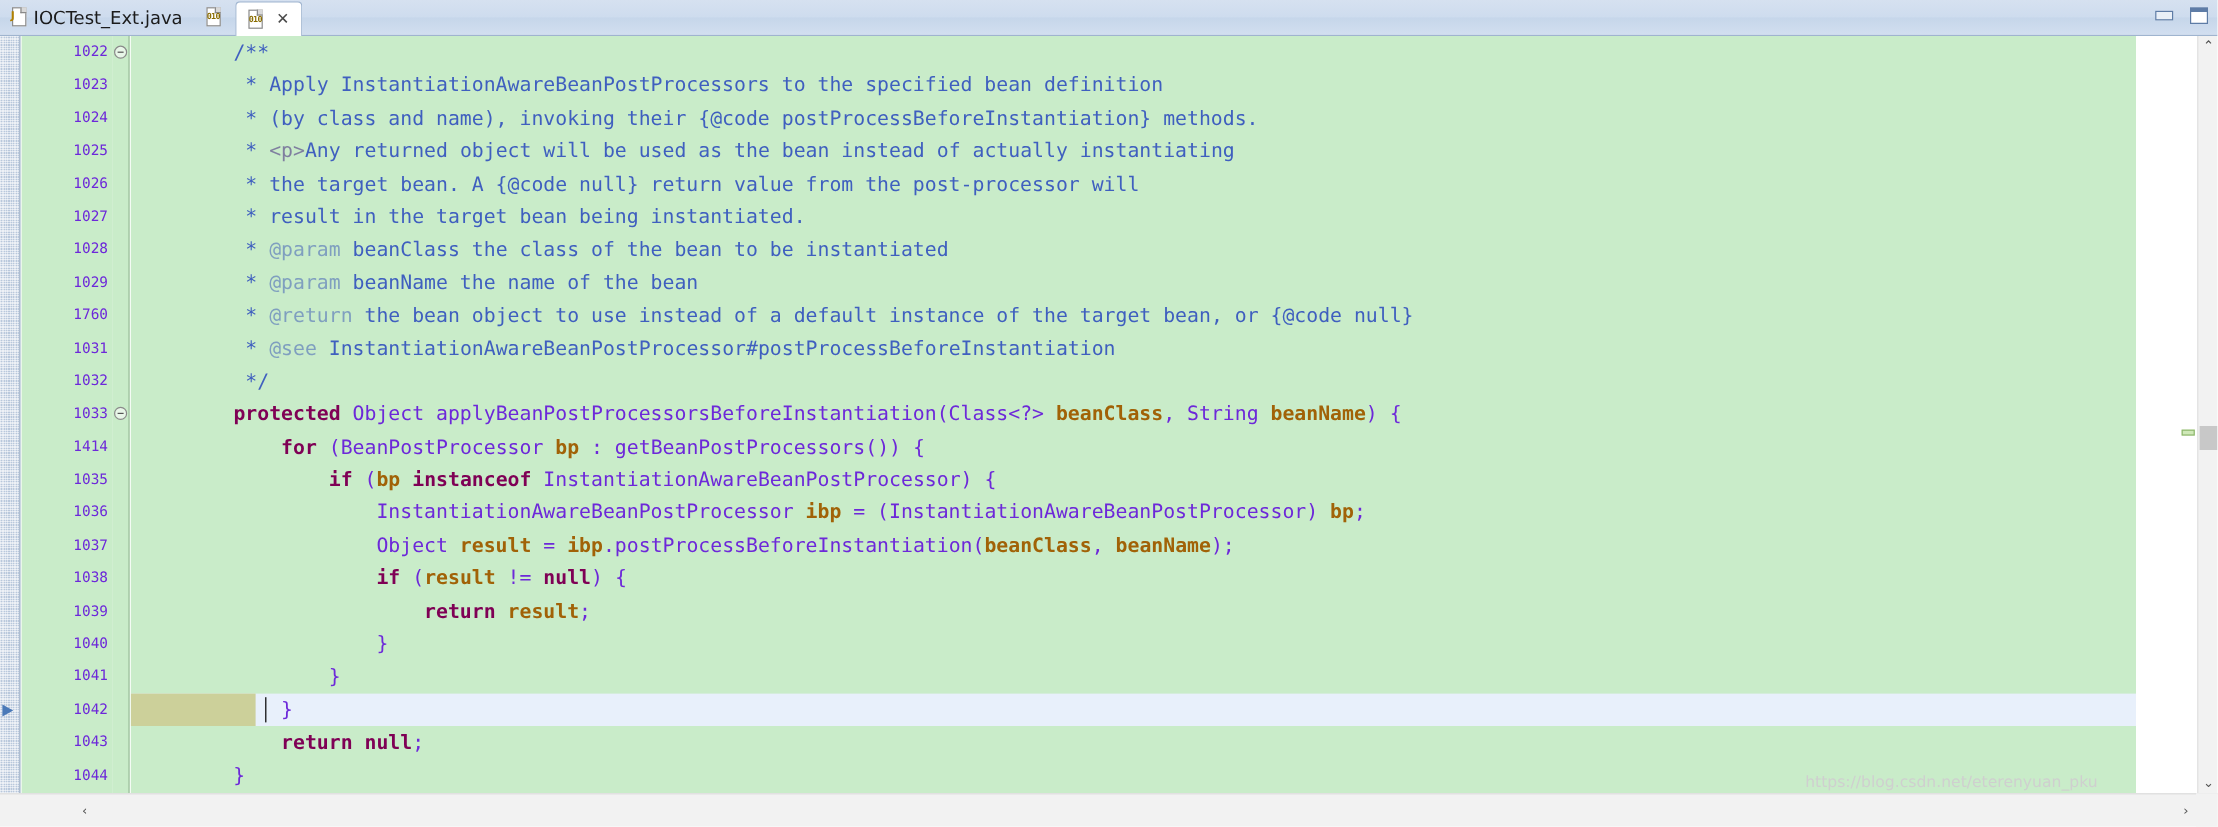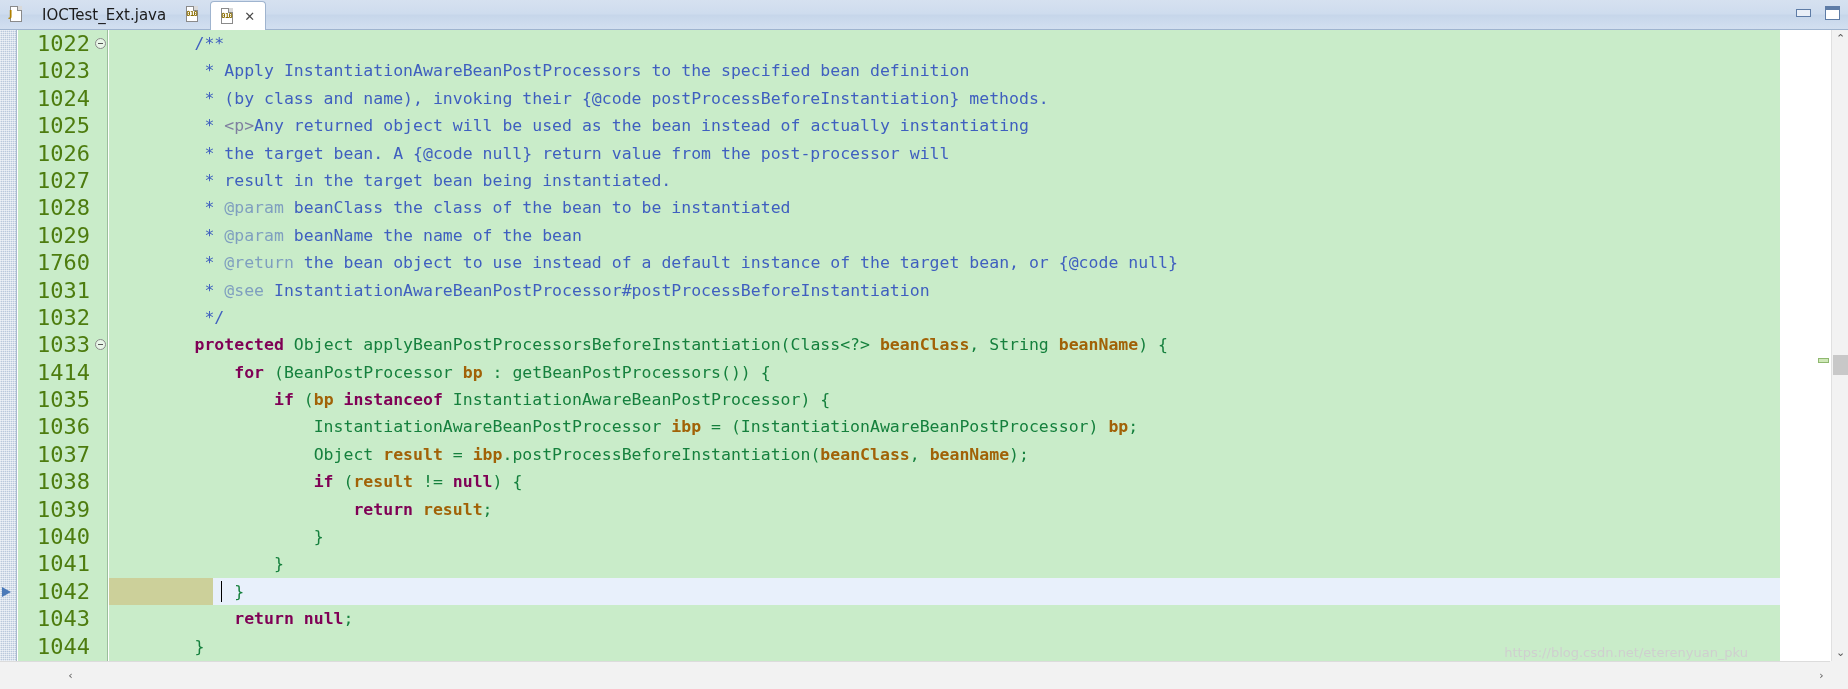--- a/index.html
+++ b/index.html
@@ -29,21 +29,21 @@
     height: 29px;
     display: flex; align-items: center;
     padding: 0 10px 0 8px;
     font-size: 15px;
     color: #1b1b1b;
     font-family: "DejaVu Sans", sans-serif;
     white-space: nowrap;
     position: relative;
     cursor: pointer;
   }
-  .tab .tabtext { margin-left: 18px; }
+  .tab .tabtext { margin-left: 4px; }
   .tab.inactive { color: #1b1b1b; }
   .tab.active {
     background: #ffffff;
     border: 1px solid #9fb4cf;
     border-bottom: none;
     border-top-left-radius: 4px;
     border-top-right-radius: 4px;
     height: 29px;
     margin-bottom: -1px;
   }
@@ -131,23 +131,23 @@
     border-top: 5px solid transparent;
     border-bottom: 5px solid transparent;
     border-left: 9px solid #4a79b8;
   }
 
   
   .gutter {
     position: absolute; left: 18px; top: 0;
     width: 76px; height: 631px;
     background: #c9ecc9;
-    color: #4d7c0f;
+    color: #6d28d9;
     font-family: "DejaVu Sans Mono", monospace;
-    font-size: 22px;
+    font-size: 12px;
   }
   .gutter .ln {
     height: 27.4px;
     line-height: 27.4px;
     text-align: right;
     padding-right: 4px;
     white-space: nowrap;
   }
   .foldcol {
     position: absolute; left: 94px; top: 0;
@@ -203,21 +203,21 @@
     width: 1px; height: 21px;
     top: 3px;
     background: #000;
   }
 
   
   .jd    { color: #3f5fbf; }            
   .jdtag { color: #7f9fbf; }            
   .jdhtml{ color: #7f7f9f; }            
   .kw    { color: #7f0055; font-weight: bold; }
-  .plain { color: #15803d; }
+  .plain { color: #6d28d9; }
   .param { color: #a16207; font-weight: bold; }
 
   
   .vscroll {
     position: absolute; right: 0; top: 0;
     width: 17px; height: 631px;
     background: #f2f2f2;
     border-left: 1px solid #e0e0e0;
   }
   .vscroll .arrowbtn {

